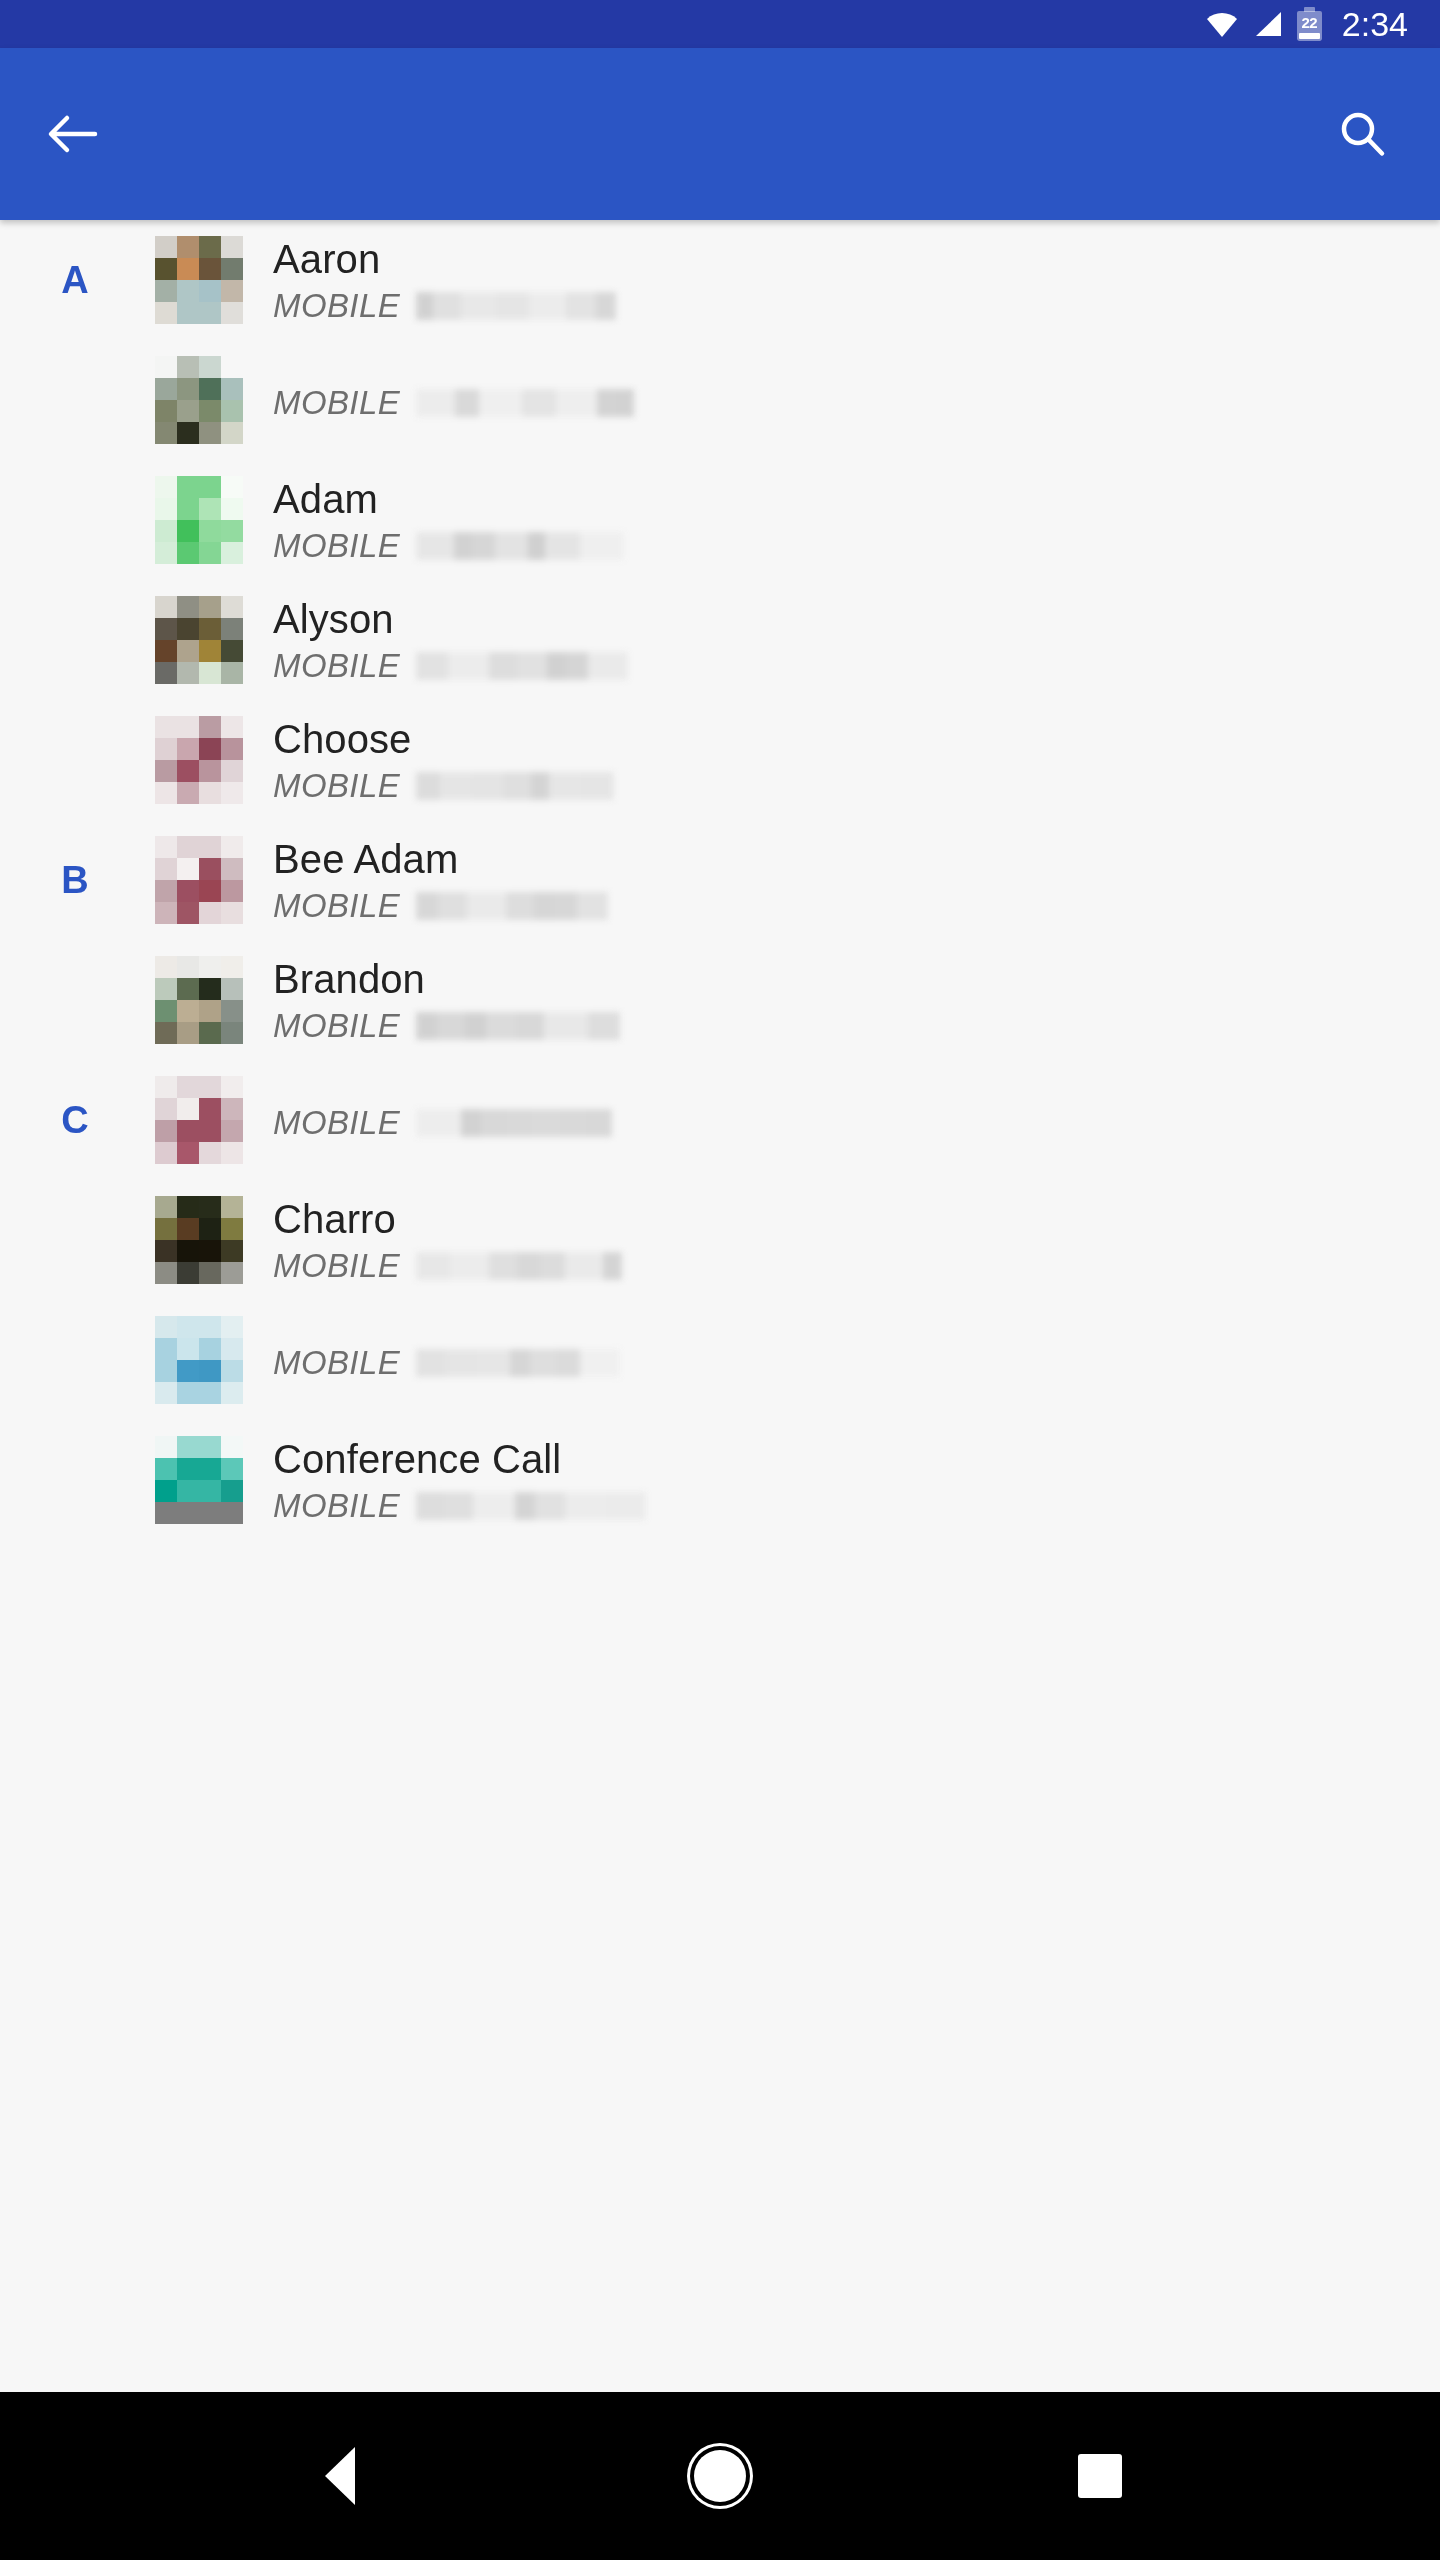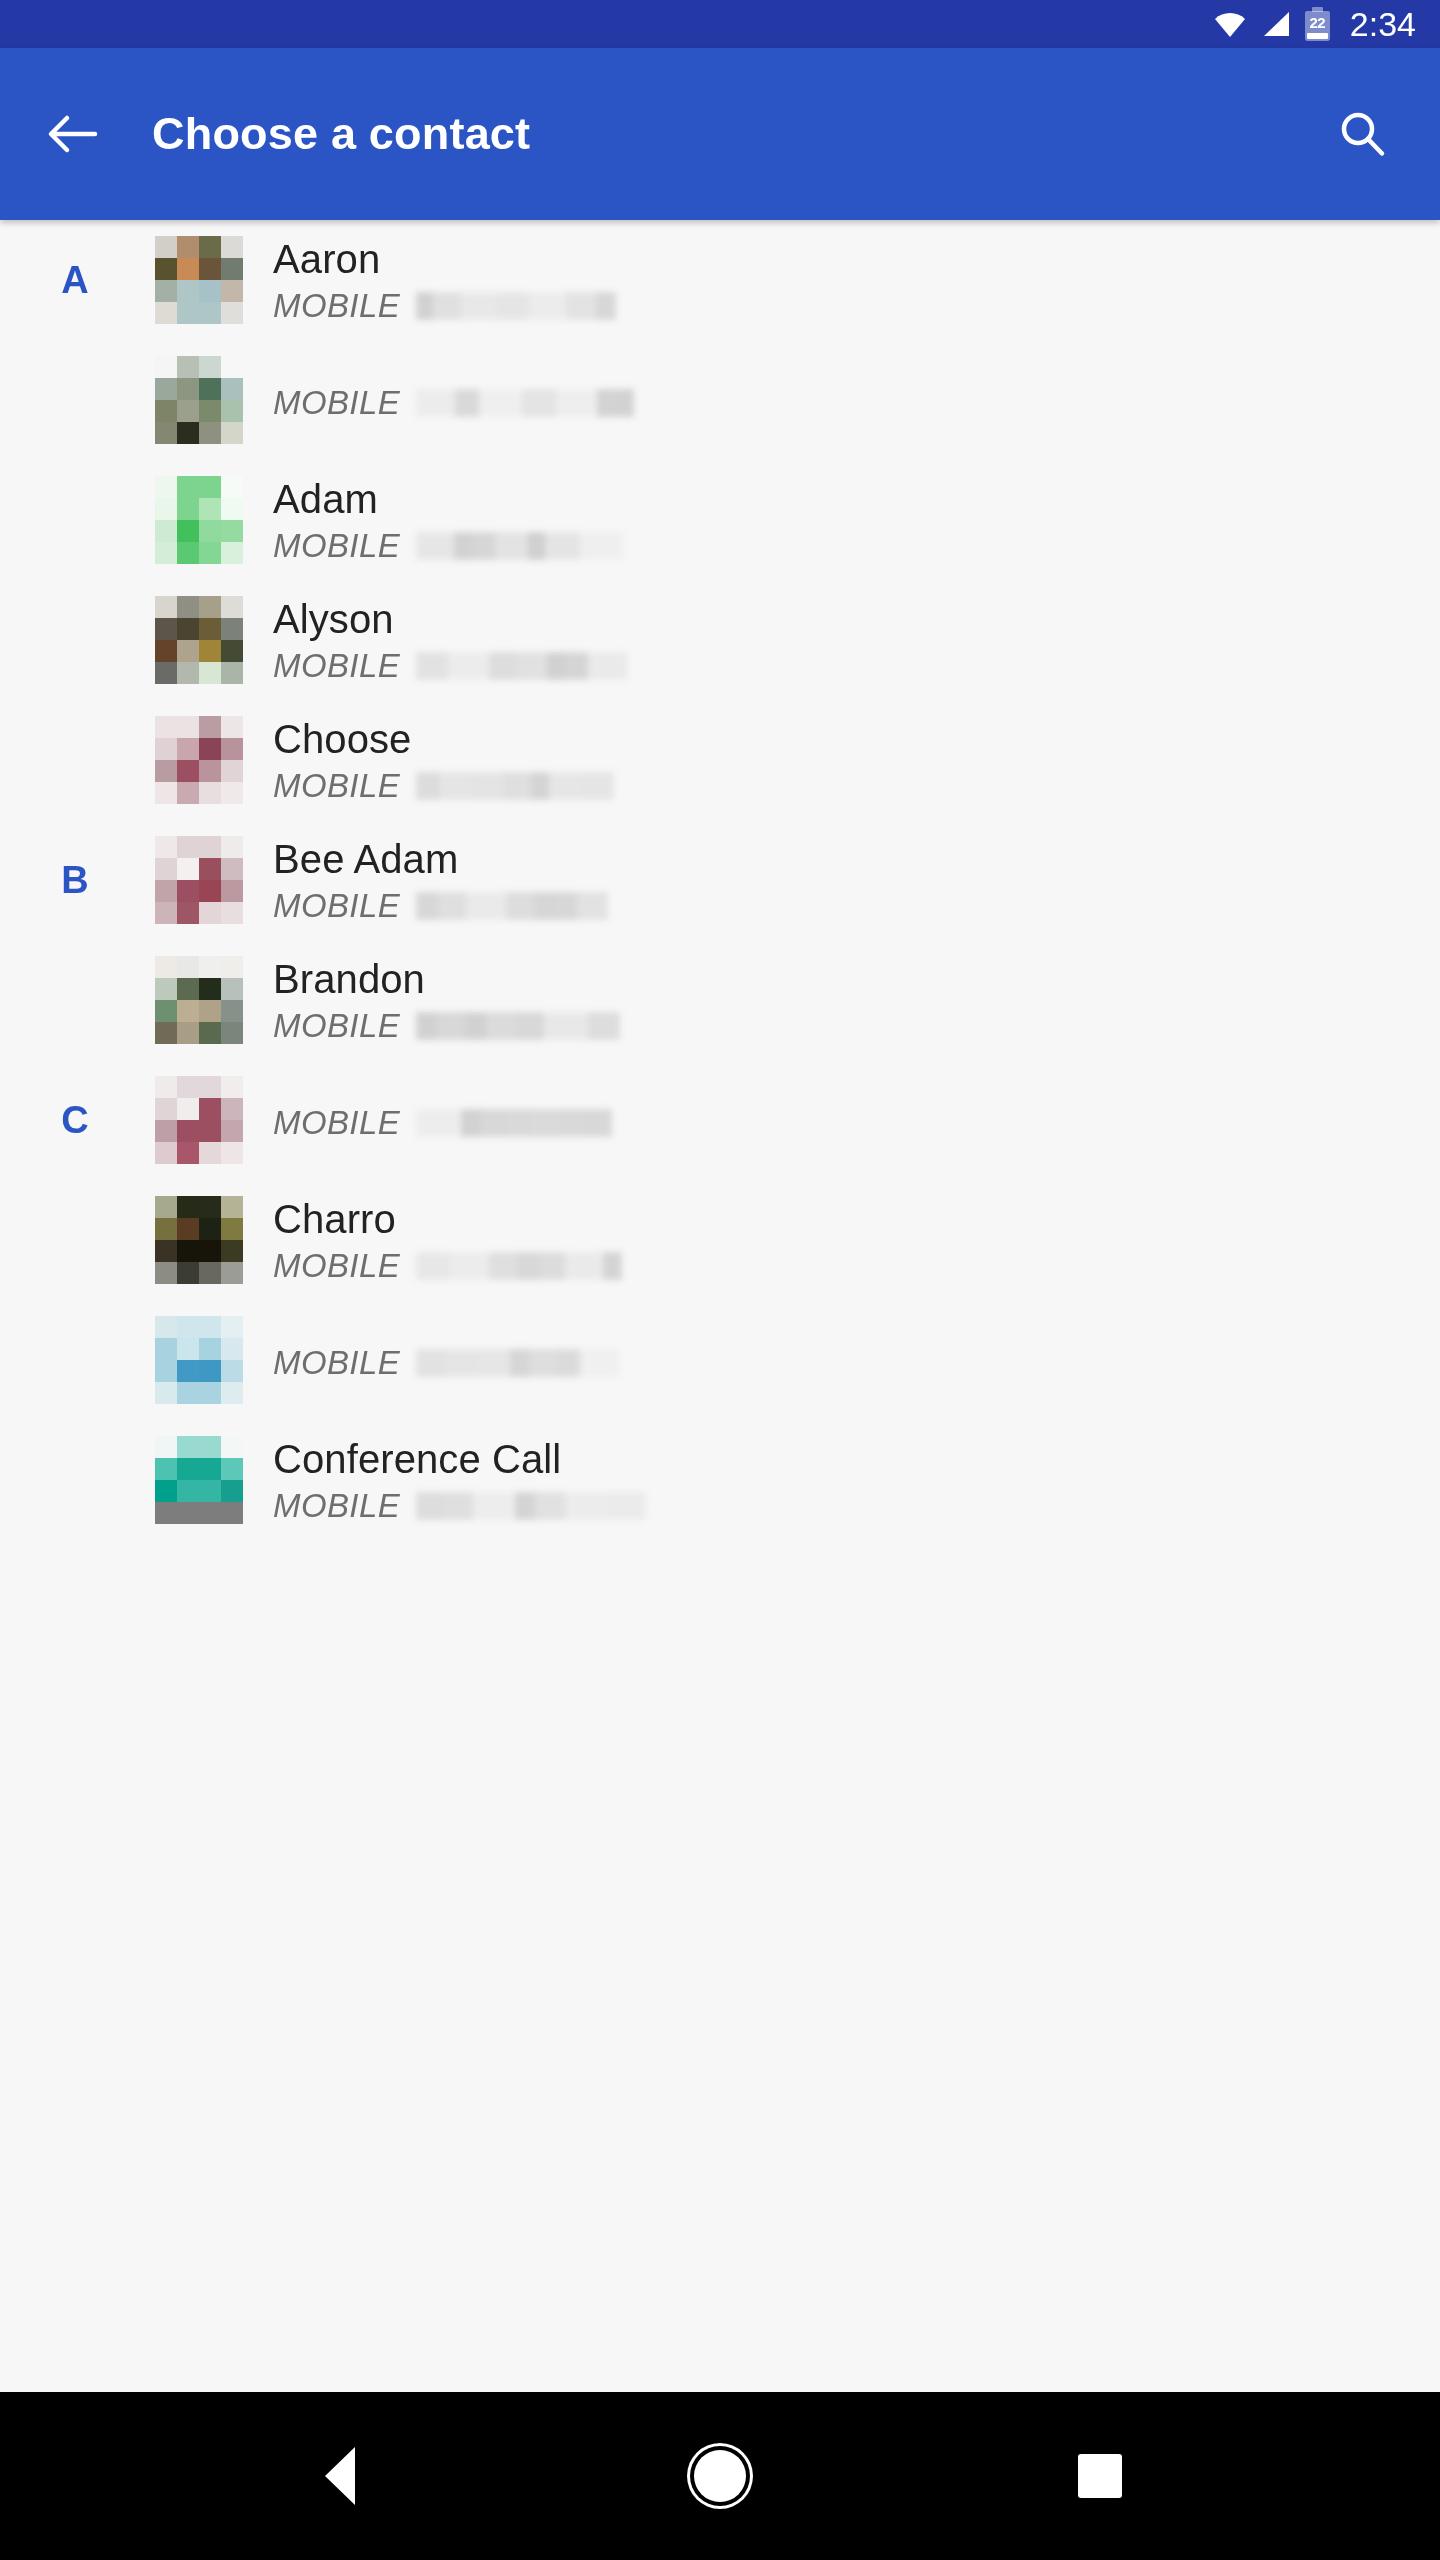--- a/index.html
+++ b/index.html
@@ -8,21 +8,21 @@
     font-family: "Liberation Sans", sans-serif;
     background:#F6F6F6;
     overflow:hidden;
   }
   #screen { position:relative; width:1440px; height:2560px; display:flex; flex-direction:column; }
 
   
   .statusbar {
     height:48px; background:#2439A5; flex:0 0 48px;
     display:flex; align-items:center; justify-content:flex-end;
-    padding-right:24px; gap:16px;
+    padding-right:32px; gap:16px;
   }
   .sb-icons { display:flex; align-items:center; gap:14px; }
   .ico-wifi { width:34px; height:26px; position:relative; }
   .ico-wifi svg, .ico-sig svg { display:block; }
   .ico-sig { width:30px; height:26px; }
   .ico-batt {
     width:25px; height:34px; position:relative;
     border-radius:2px; overflow:hidden;
   }
   .batt-body {
@@ -172,21 +172,20 @@
     </div>
     <div class="sb-time">2:34</div>
   </div>
 
   <div class="appbar">
     <div class="back-btn">
       <svg viewBox="0 0 56 56" width="56" height="56">
         <path d="M51 28 H8 M23 12 L7 28 L23 44" stroke="#FFFFFF" stroke-width="4.5" fill="none" stroke-linecap="round" stroke-linejoin="round"></path>
       </svg>
     </div>
-    <div class="appbar-title">Choose a contact</div>
     <div class="search-btn">
       <svg viewBox="0 0 56 56" width="56" height="56">
         <circle cx="24" cy="23" r="14" stroke="#FFFFFF" stroke-width="4.5" fill="none"></circle>
         <path d="M34.5 33.5 L48 47.5" stroke="#FFFFFF" stroke-width="4.5" fill="none" stroke-linecap="round"></path>
       </svg>
     </div>
   </div>
 
   <div class="list" id="contact-list">
       <div class="row" style="top: 0px; position: absolute; left: 0px; right: 0px;">

